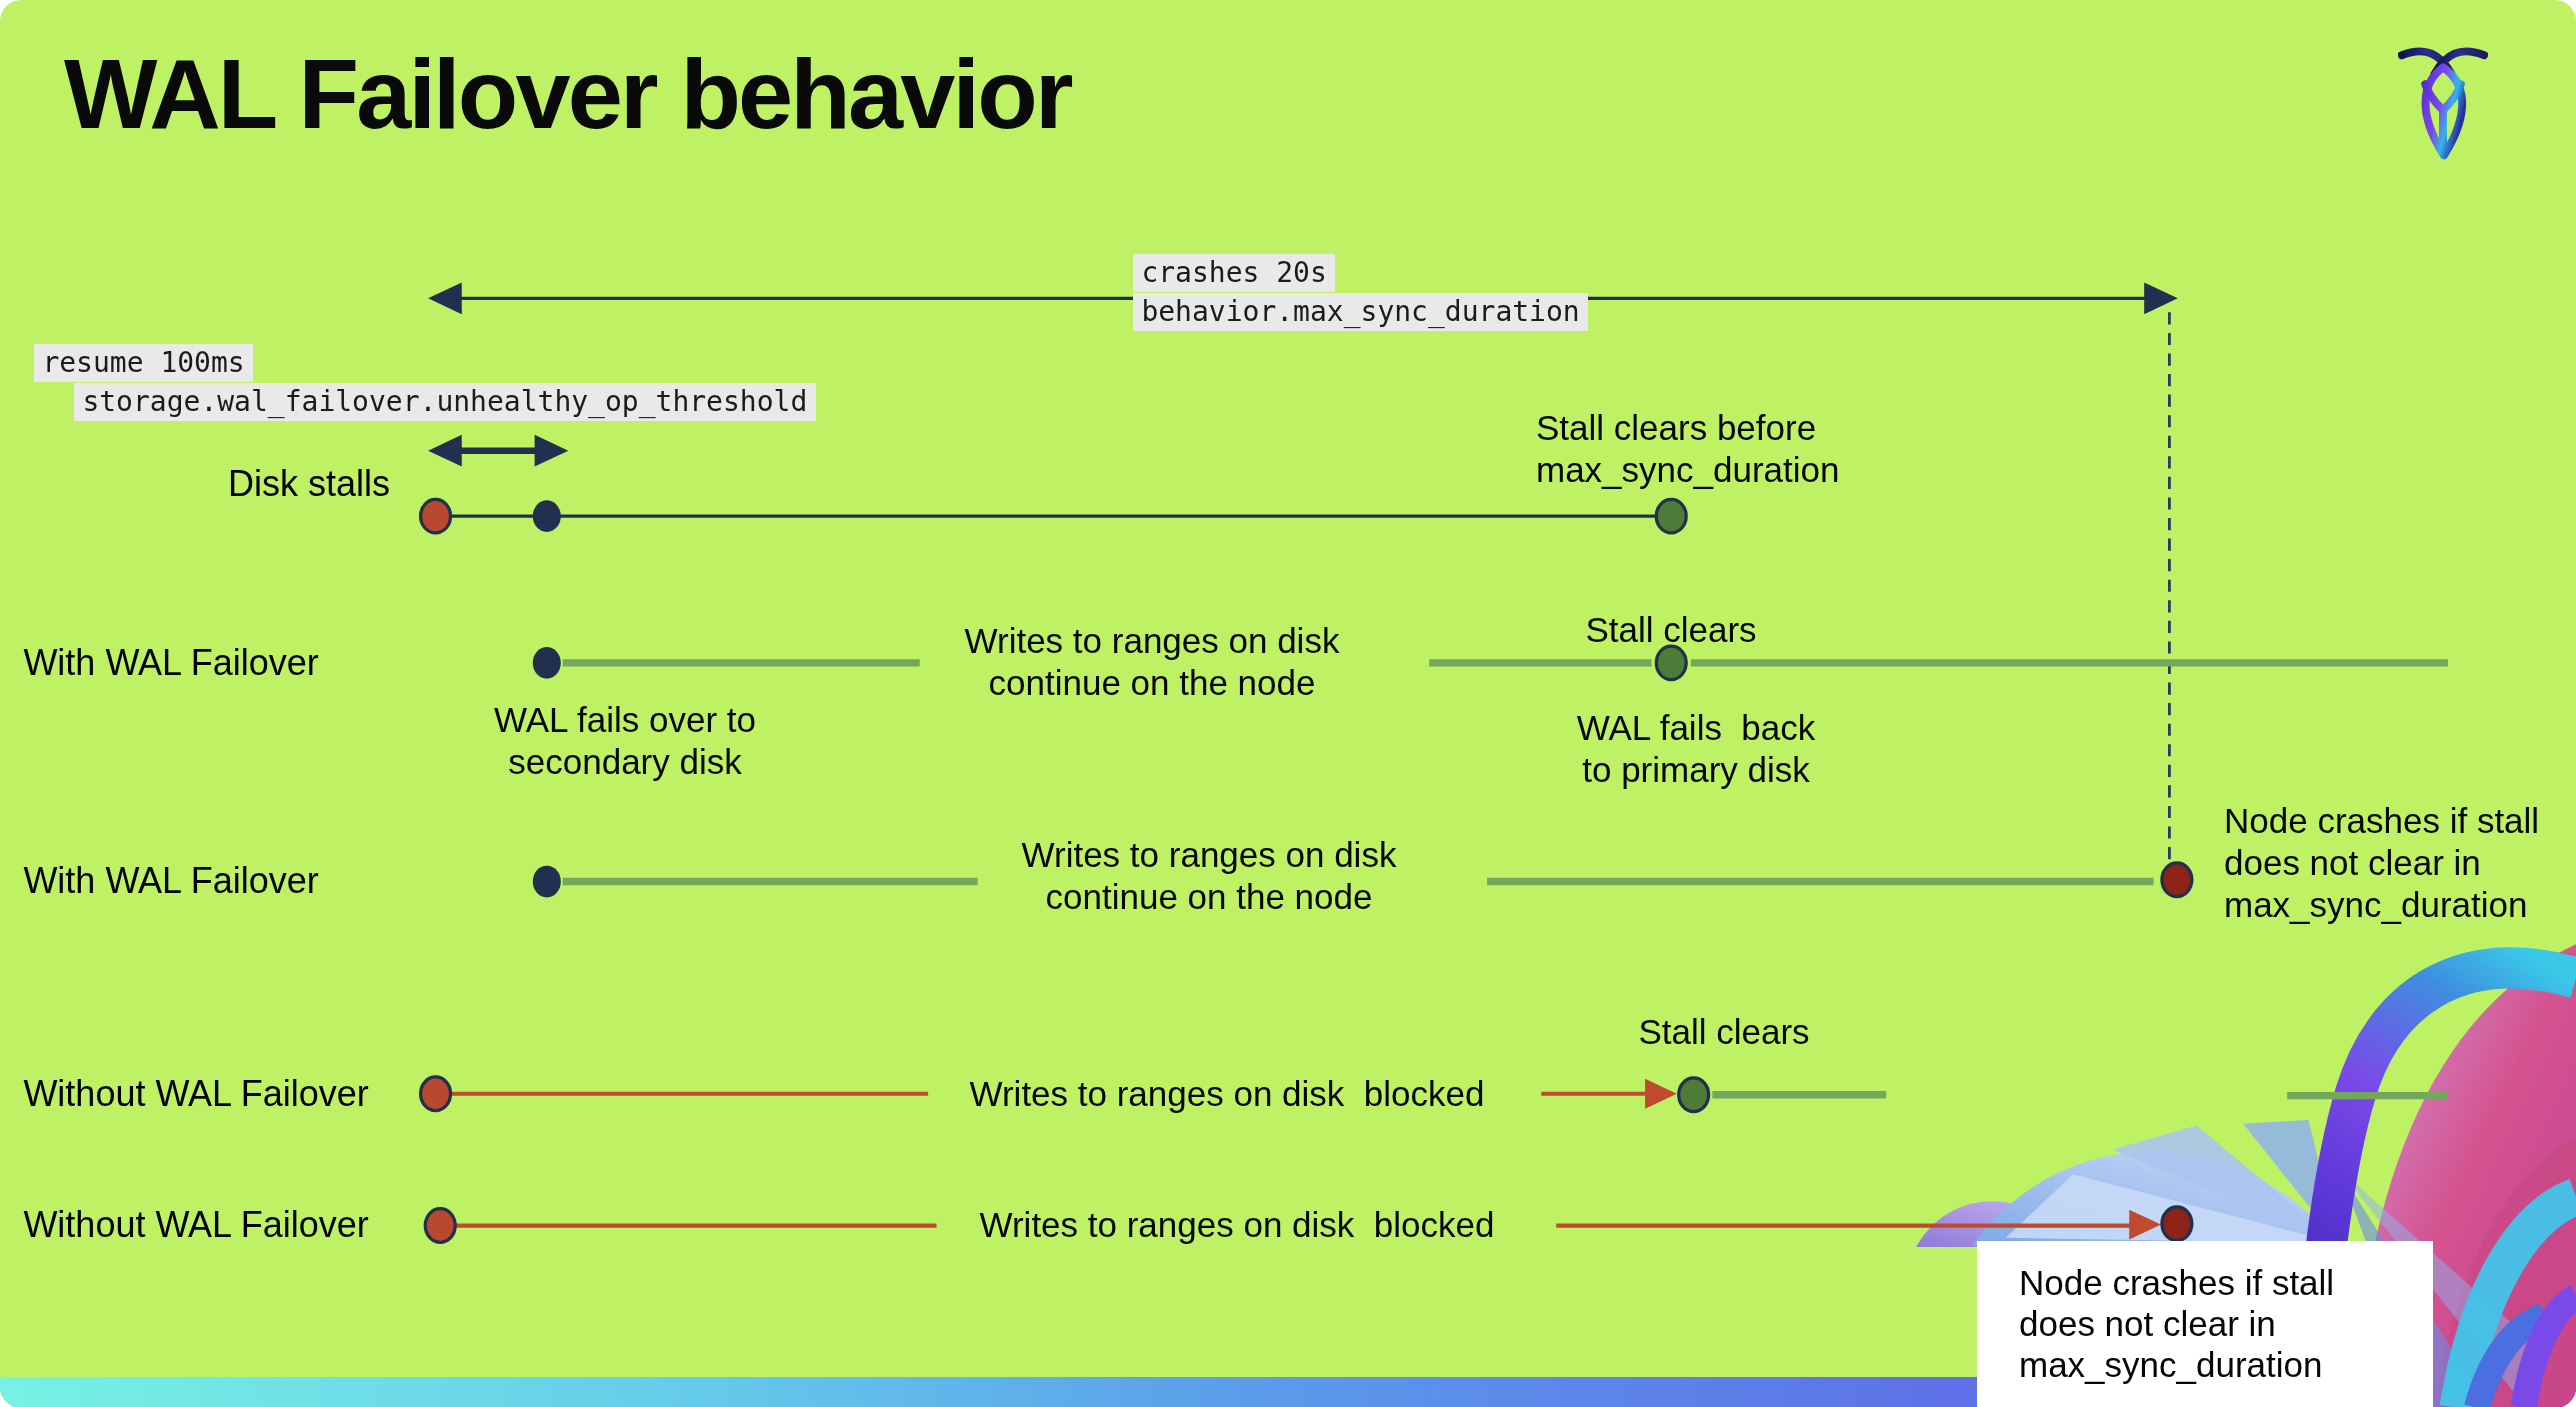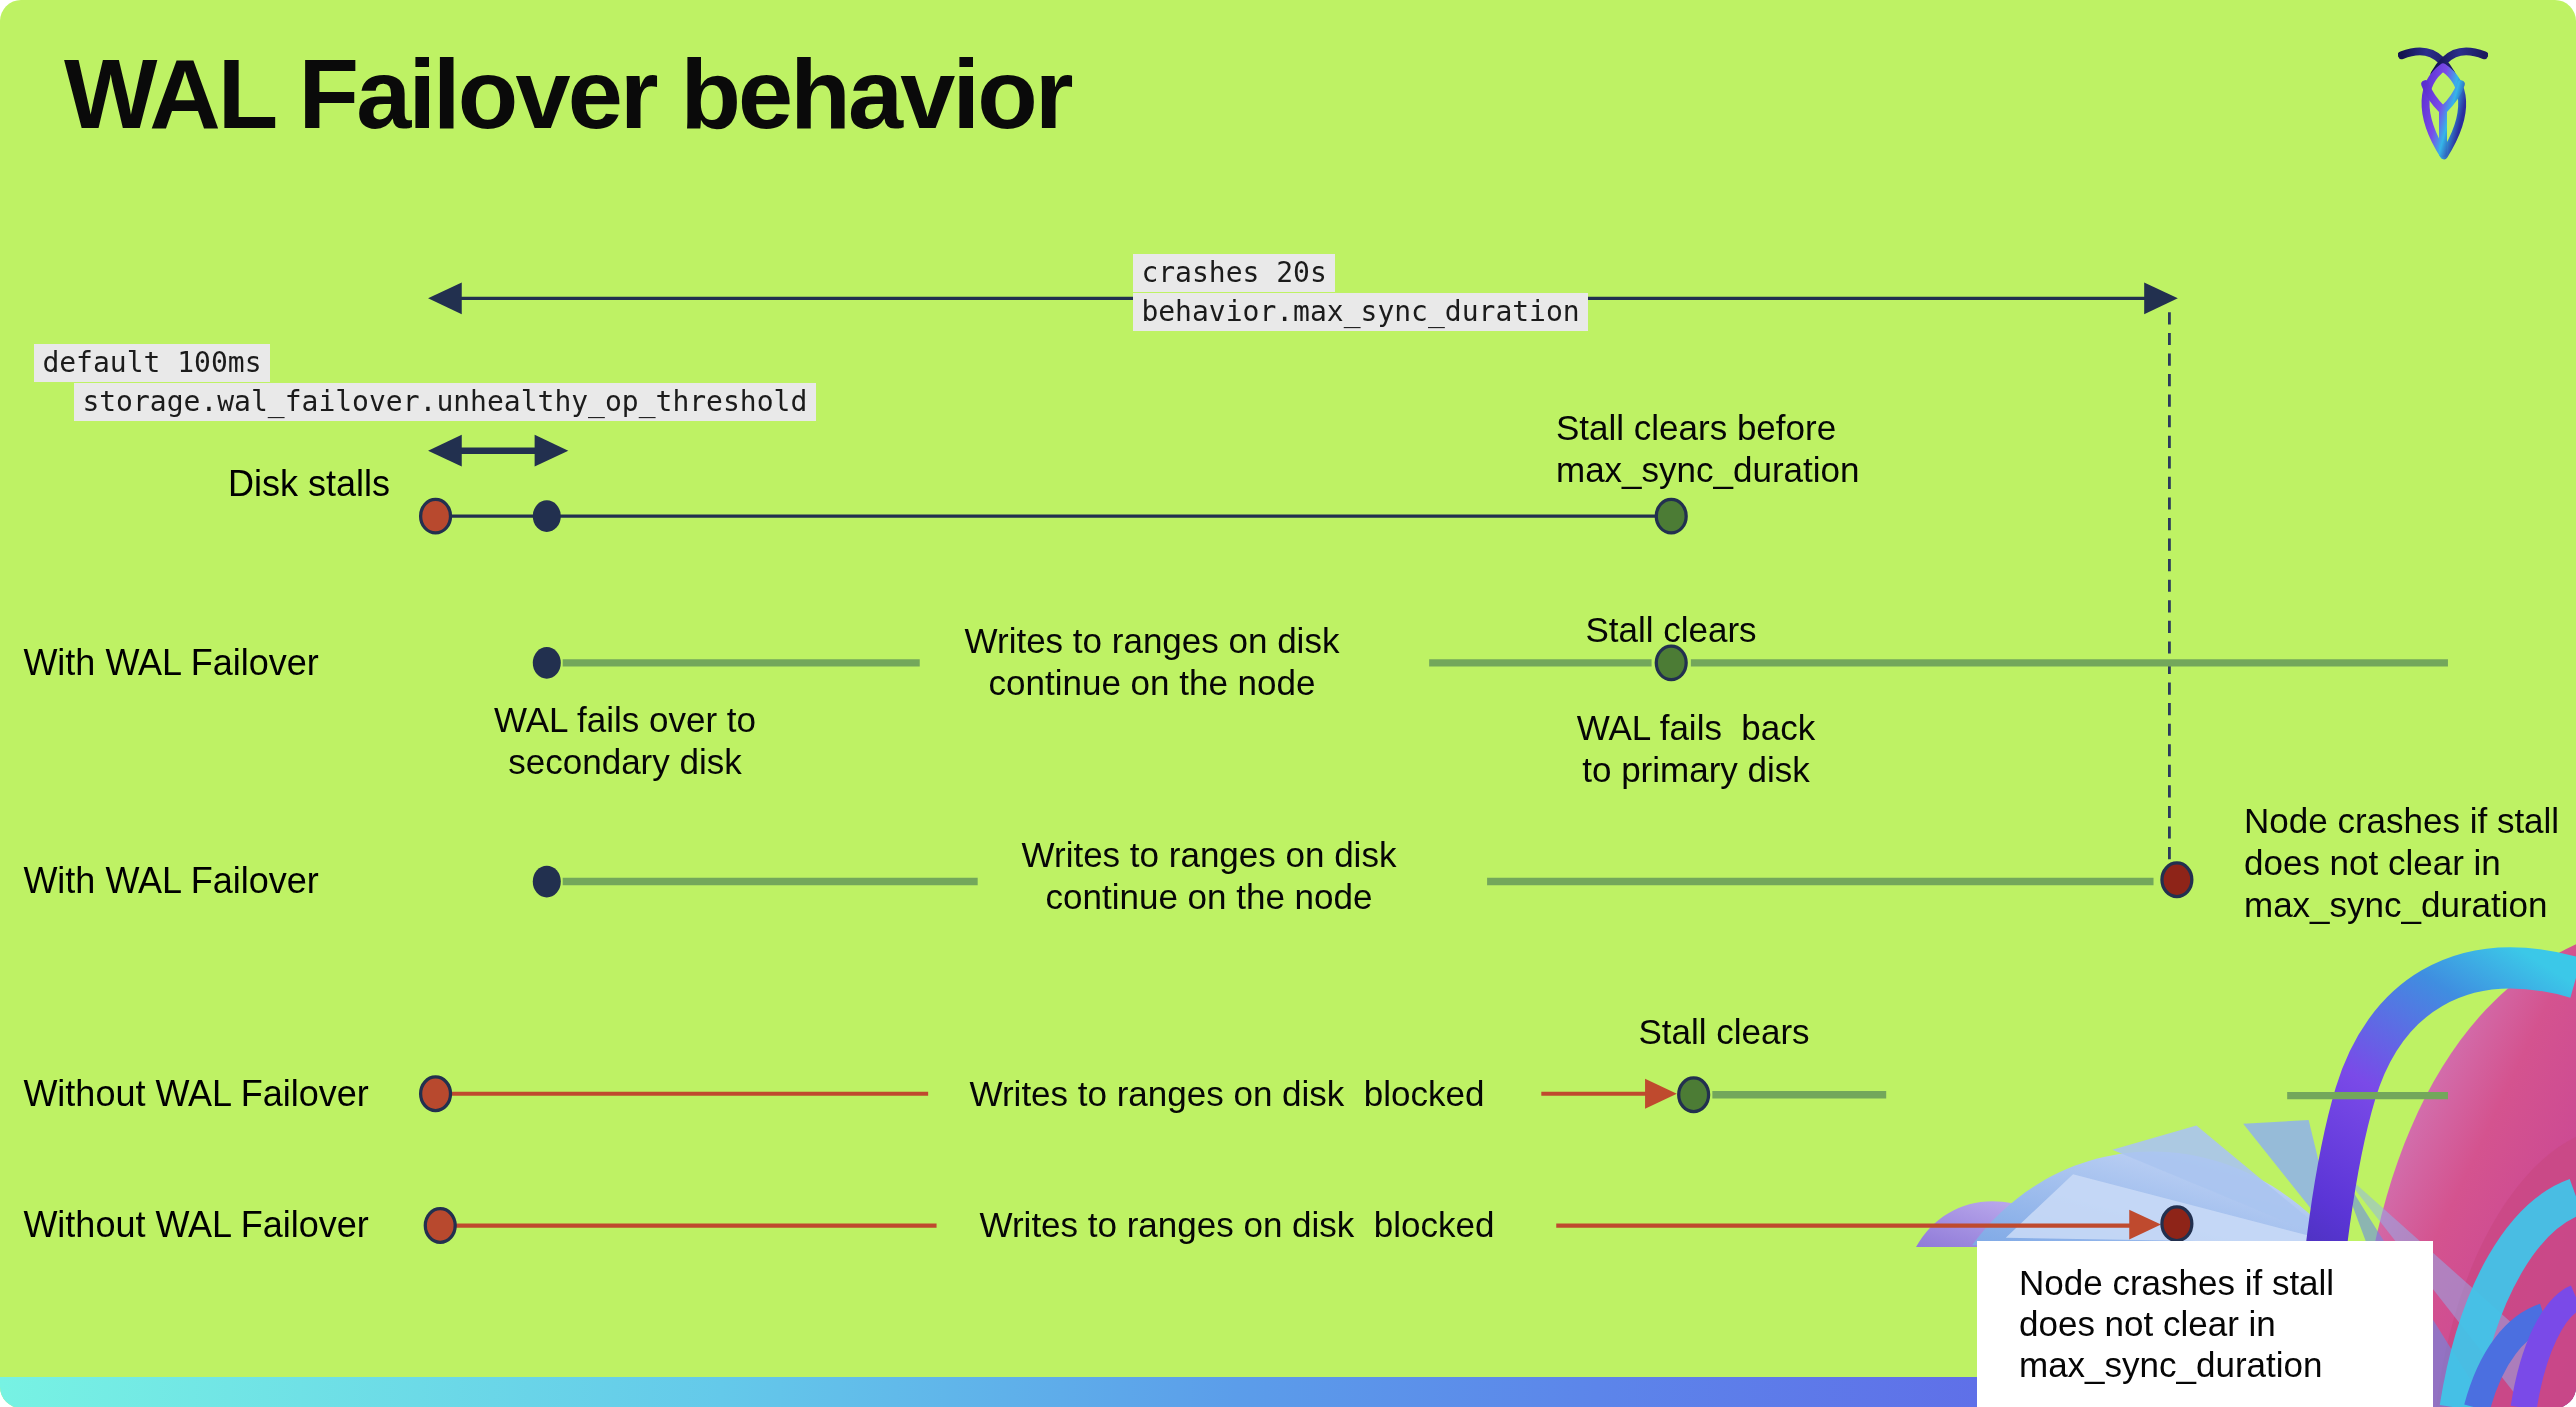--- a/index.html
+++ b/index.html
@@ -4,21 +4,21 @@
 <style>
   html,body{margin:0;padding:0;background:#ffffff;}
   .canvas{position:relative;width:2576px;height:1408px;background:#bef264;overflow:hidden;
           font-family:"Liberation Sans","DejaVu Sans",sans-serif;color:#000;border-radius:21px;}
   .title{position:absolute;left:64px;top:37px;font-size:99px;font-weight:800;letter-spacing:-2.8px;color:#0a0a0a;white-space:nowrap;}
   .code{position:absolute;display:inline-block;font-family:"DejaVu Sans Mono","Liberation Mono",monospace;
         font-size:28px;line-height:34px;background:#e9e9e9;color:#1b1b1b;padding:1.9px 8.4px;white-space:nowrap;z-index:6;}
   .row-label{position:absolute;font-size:36px;color:#000;transform:translateY(-50%);white-space:nowrap;z-index:6;}
   .note{position:absolute;font-size:35px;line-height:42px;color:#060606;white-space:pre-wrap;text-align:center;
         transform:translate(-50%,-50%);z-index:6;}
-  .note.left-align{text-align:left;transform:translateY(-50%);margin-left:20px;}
+  .note.left-align{text-align:left;transform:translateY(-50%);}
   .svg-layer{position:absolute;left:0;top:0;width:2576px;height:1408px;z-index:4;}
   .art-layer{position:absolute;left:1916px;top:888px;width:660px;height:520px;z-index:2;}
   .logo{position:absolute;left:2398px;top:43px;width:90px;height:118px;z-index:6;}
   .bottom-bar{position:absolute;left:0;top:1377px;width:2576px;height:31px;z-index:1;
     background:linear-gradient(90deg,#77f2e3 0%,#64c9ea 28%,#5b9dea 48%,#5c85ea 62%,#5f6ee8 78%,#6a48e2 100%);}
   .crash-box{position:absolute;left:1977px;top:1241px;width:456px;height:166px;background:#ffffff;z-index:5;
              box-sizing:border-box;padding:20.6px 0 0 42px;}
   .crash-box .txt{font-size:35px;line-height:41px;white-space:pre-wrap;color:#060606;}
 </style>
 </head>
@@ -127,21 +127,21 @@
       </linearGradient>
     </defs>
     <path d="M4 13 C30 3 45 12 57 33" fill="none" stroke="url(#lgA)" stroke-width="8.5" stroke-linecap="round"></path>
     <path d="M92 13 C66 3 51 12 39 33" fill="none" stroke="url(#lgA)" stroke-width="8.5" stroke-linecap="round"></path>
     <path d="M48 26 C72 42 78 74 49 120 C20 74 26 42 48 26 Z" fill="none" stroke="url(#lgB)" stroke-width="8.5" stroke-linejoin="round"></path>
     <path d="M48 118 L48 72 M48 72 C40 64 33 56 29 44 M48 72 C56 64 63 56 67 44" fill="none" stroke="url(#lgB)" stroke-width="8.5" stroke-linecap="round"></path>
   </svg>
 
   <div class="code" style="left:1133px;top:254px;">crashes 20s</div>
   <div class="code" style="left:1133px;top:293px;">behavior.max_sync_duration</div>
-  <div class="code" style="left:34px;top:344px;">default 100ms</div>
+  <div class="code" style="left:34px;top:344px;">resume 100ms</div>
   <div class="code" style="left:34px;top:383px;margin-left:40px;">storage.wal_failover.unhealthy_op_threshold</div>
 
   <div class="row-label" style="right:2186px;top:484px;text-align:right;">Disk stalls</div>
   <div class="row-label" style="left:23.4px;top:663px;">With WAL Failover</div>
   <div class="row-label" style="left:23.4px;top:881px;">With WAL Failover</div>
   <div class="row-label" style="left:23.4px;top:1094px;">Without WAL Failover</div>
   <div class="row-label" style="left:23.4px;top:1225px;">Without WAL Failover</div>
 
   <div class="note left-align" style="left:1536px;top:449px;">Stall clears before
 max_sync_duration</div>

